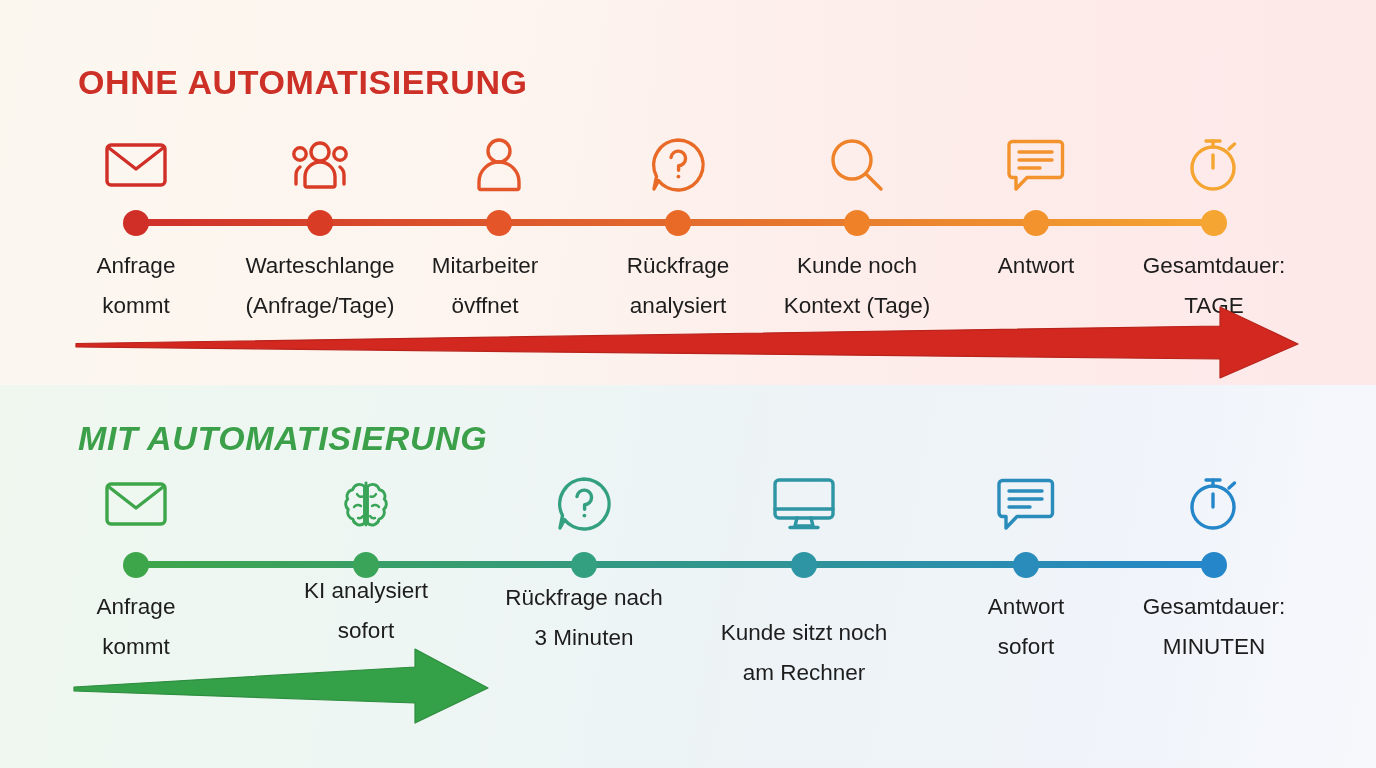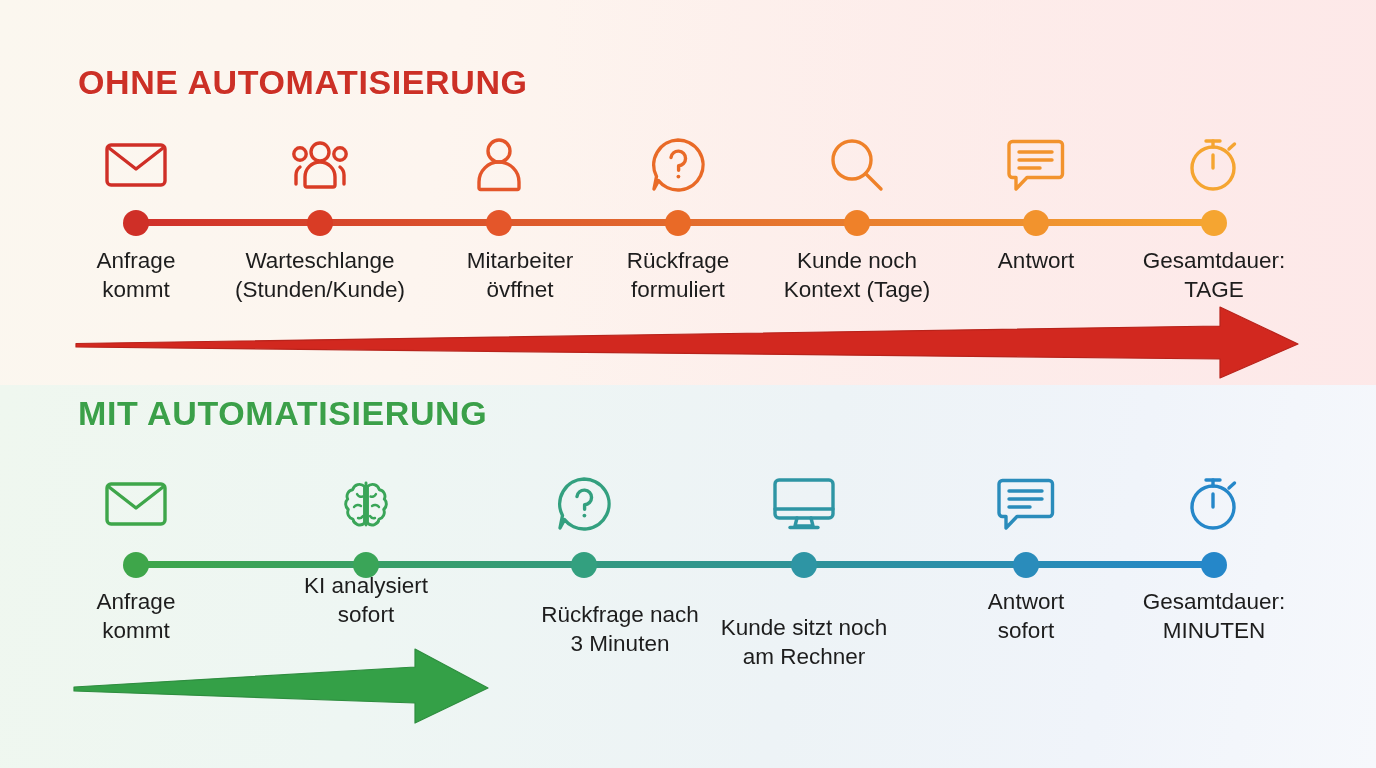--- a/index.html
+++ b/index.html
@@ -32,22 +32,23 @@
     position:absolute;
     font-weight:bold;
     letter-spacing:.6px;
     white-space:nowrap;
   }
   .heading-top{
     left:78px;top:63px;font-size:34px;color:#cc3026;
     text-shadow:0 1px 0 rgba(255,255,255,.55);
   }
   .heading-bottom{
-    left:78px;top:394px;font-size:34px;color:#3ba049;
+    left:78px;top:419px;font-size:34px;color:#3ba049;
     text-shadow:0 1px 0 rgba(255,255,255,.55);
+    font-style:italic;
   }
 
   
   .track{
     position:absolute;height:7px;border-radius:4px;
   }
   .track-top{
     left:136px;top:219px;width:1078px;
     background:linear-gradient(90deg,#d0302a 0%,#dc3a26 18%,#e8562a 36%,#ee6f27 54%,#f1842b 72%,#f4962e 88%,#f5a531 100%);
   }
@@ -64,21 +65,21 @@
   .icon{
     position:absolute;transform:translate(-50%,-50%);
     width:72px;height:62px;
     display:flex;align-items:center;justify-content:center;
   }
   .icon svg{display:block;overflow:visible;}
 
   .label{
     position:absolute;transform:translateX(-50%);
     text-align:center;
-    font-size:22.5px;line-height:29px;color:#1d1d1d;
+    font-size:22.5px;line-height:40px;color:#1d1d1d;
     white-space:pre-line;
     font-family:"Liberation Sans", sans-serif;
   }
 
   
   .bigarrow{position:absolute;}
 </style>
 </head>
 <body>
 
@@ -108,40 +109,40 @@
           <circle cx="31" cy="12" r="9"></circle>
           <path d="M16 45 v-8 a15 15 0 0 1 30 0 v8 a2 2 0 0 1 -2 2 H18 a2 2 0 0 1 -2 -2 Z"></path>
           <circle cx="11" cy="14" r="6.2"></circle>
           <path d="M7 44 v-9 a10 10 0 0 1 4 -8"></path>
           <circle cx="51" cy="14" r="6.2"></circle>
           <path d="M55 44 v-9 a10 10 0 0 0 -4 -8"></path>
         </svg>
       </div>
       <div class="node" style="left: 320px; top: 222.5px; background: rgb(217, 60, 37);"></div>
       <div class="label" style="left: 320px; top: 246px;">Warteschlange
-(Stunden/Kunde)</div>
+(Anfrage/Tage)</div>
       <div class="icon" style="left: 499px; top: 165px; color: rgb(228, 86, 42);">
         <svg width="52" height="54" viewBox="0 0 52 54" fill="none" stroke="currentColor" stroke-width="3.4" stroke-linecap="round" stroke-linejoin="round">
           <circle cx="26" cy="13" r="11"></circle>
           <path d="M6 50 v-6 a20 20 0 0 1 40 0 v6 a1.5 1.5 0 0 1 -1.5 1.5 H7.5 A1.5 1.5 0 0 1 6 50 Z"></path>
         </svg>
       </div>
       <div class="node" style="left: 499px; top: 222.5px; background: rgb(228, 86, 42);"></div>
-      <div class="label" style="left: 520px; top: 246px;">Mitarbeiter
+      <div class="label" style="left: 485px; top: 246px;">Mitarbeiter
 övffnet</div>
       <div class="icon" style="left: 678px; top: 165px; color: rgb(233, 106, 39);">
         <svg width="56" height="56" viewBox="0 0 56 56" fill="none" stroke="currentColor" stroke-width="3.4" stroke-linecap="round" stroke-linejoin="round">
           <path d="M28 3 a25 25 0 1 1 -19.5 40.6 L4 52 L6.5 39.5 A25 25 0 0 1 28 3 Z"></path>
           <path d="M21 20.5 a7.3 7.3 0 1 1 7.6 8.2 v4.6" stroke-width="3.4"></path>
           <circle cx="28.4" cy="39.6" r="1.9" fill="currentColor" stroke="none"></circle>
         </svg>
       </div>
       <div class="node" style="left: 678px; top: 222.5px; background: rgb(233, 106, 39);"></div>
       <div class="label" style="left: 678px; top: 246px;">Rückfrage
-formuliert</div>
+analysiert</div>
       <div class="icon" style="left: 857px; top: 165px; color: rgb(239, 129, 41);">
         <svg width="56" height="56" viewBox="0 0 56 56" fill="none" stroke="currentColor" stroke-width="3.4" stroke-linecap="round" stroke-linejoin="round">
           <circle cx="23" cy="23" r="19"></circle>
           <path d="M36.5 36.5 L52 52"></path>
         </svg>
       </div>
       <div class="node" style="left: 857px; top: 222.5px; background: rgb(239, 129, 41);"></div>
       <div class="label" style="left: 857px; top: 246px;">Kunde noch
 Kontext (Tage)</div>
       <div class="icon" style="left: 1036px; top: 165px; color: rgb(242, 147, 45);">
@@ -194,21 +195,21 @@
       <div class="label" style="left: 366px; top: 571px;">KI analysiert
 sofort</div>
       <div class="icon" style="left: 584px; top: 504px; color: rgb(51, 160, 127);">
         <svg width="56" height="56" viewBox="0 0 56 56" fill="none" stroke="currentColor" stroke-width="3.4" stroke-linecap="round" stroke-linejoin="round">
           <path d="M28 3 a25 25 0 1 1 -19.5 40.6 L4 52 L6.5 39.5 A25 25 0 0 1 28 3 Z"></path>
           <path d="M21 20.5 a7.3 7.3 0 1 1 7.6 8.2 v4.6" stroke-width="3.4"></path>
           <circle cx="28.4" cy="39.6" r="1.9" fill="currentColor" stroke="none"></circle>
         </svg>
       </div>
       <div class="node" style="left: 584px; top: 564.5px; background: rgb(51, 160, 127);"></div>
-      <div class="label" style="left: 584px; top: 600px; margin-left: 36px;">Rückfrage nach
+      <div class="label" style="left: 584px; top: 578px;">Rückfrage nach
 3 Minuten</div>
       <div class="icon" style="left: 804px; top: 504px; color: rgb(46, 149, 164);">
         <svg width="62" height="53" viewBox="0 0 62 53" fill="none" stroke="currentColor" stroke-width="3.4" stroke-linecap="round" stroke-linejoin="round">
           <rect x="2" y="2" width="58" height="38" rx="4"></rect>
           <path d="M2 31 H60"></path>
           <path d="M24 40 L22 48 H40 L38 40"></path>
           <path d="M17 49.5 H45"></path>
         </svg>
       </div>
       <div class="node" style="left: 804px; top: 564.5px; background: rgb(46, 149, 164);"></div>

